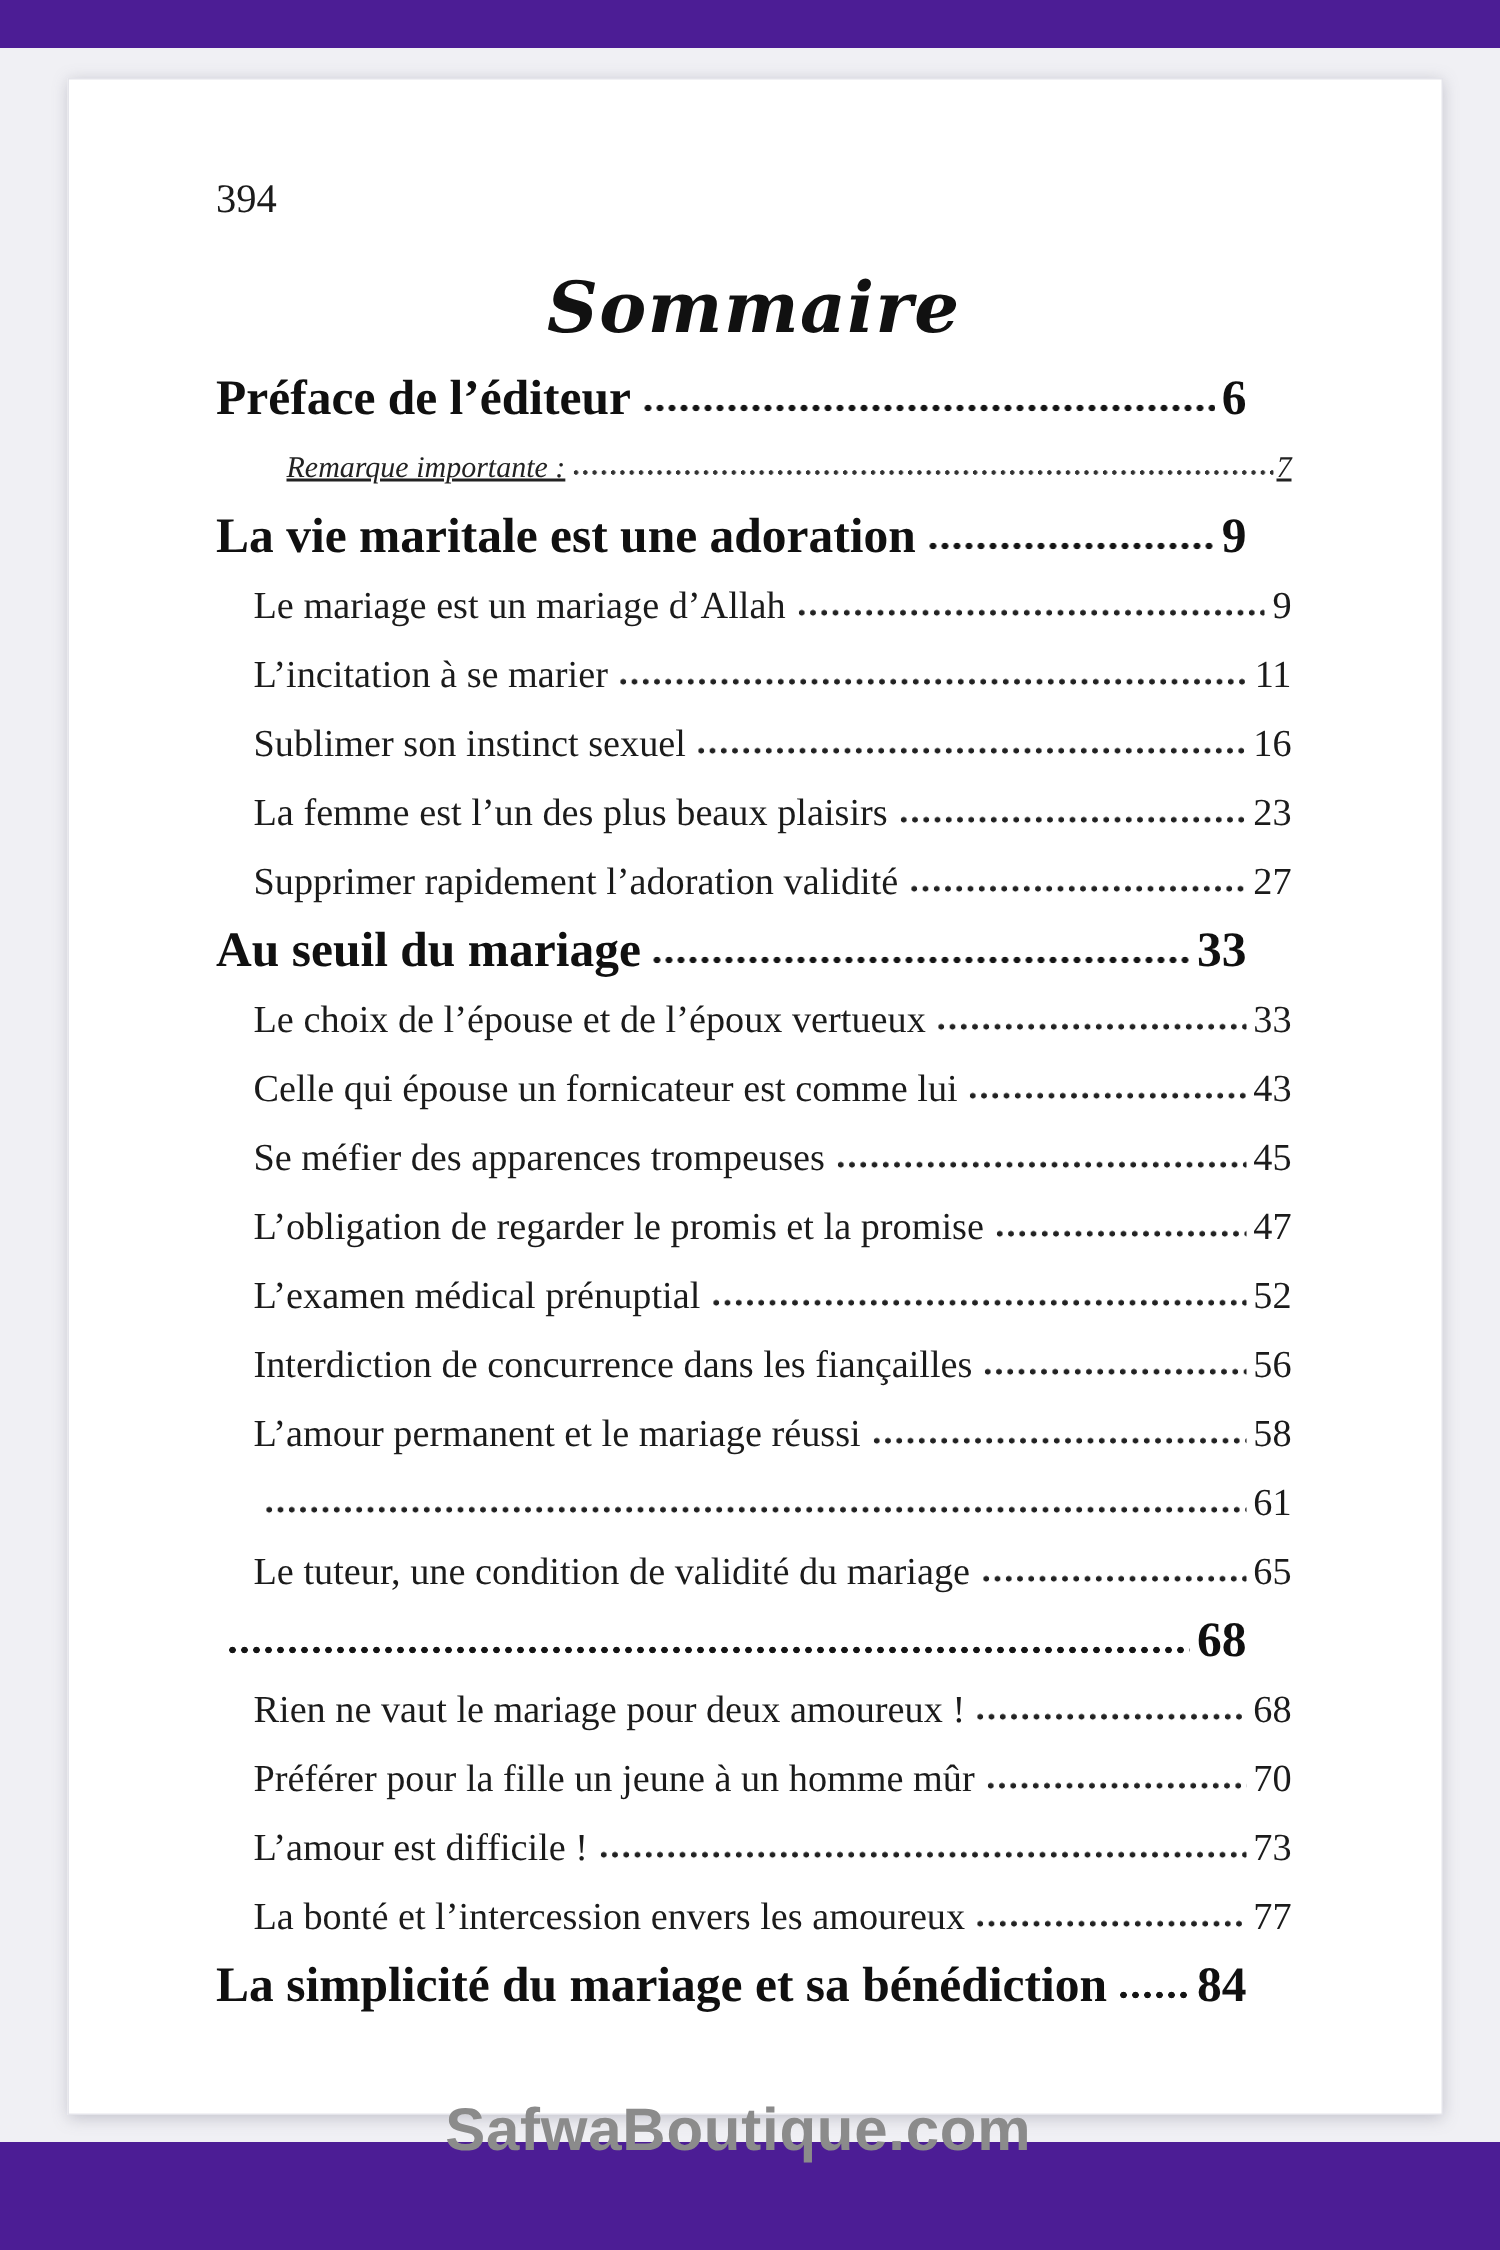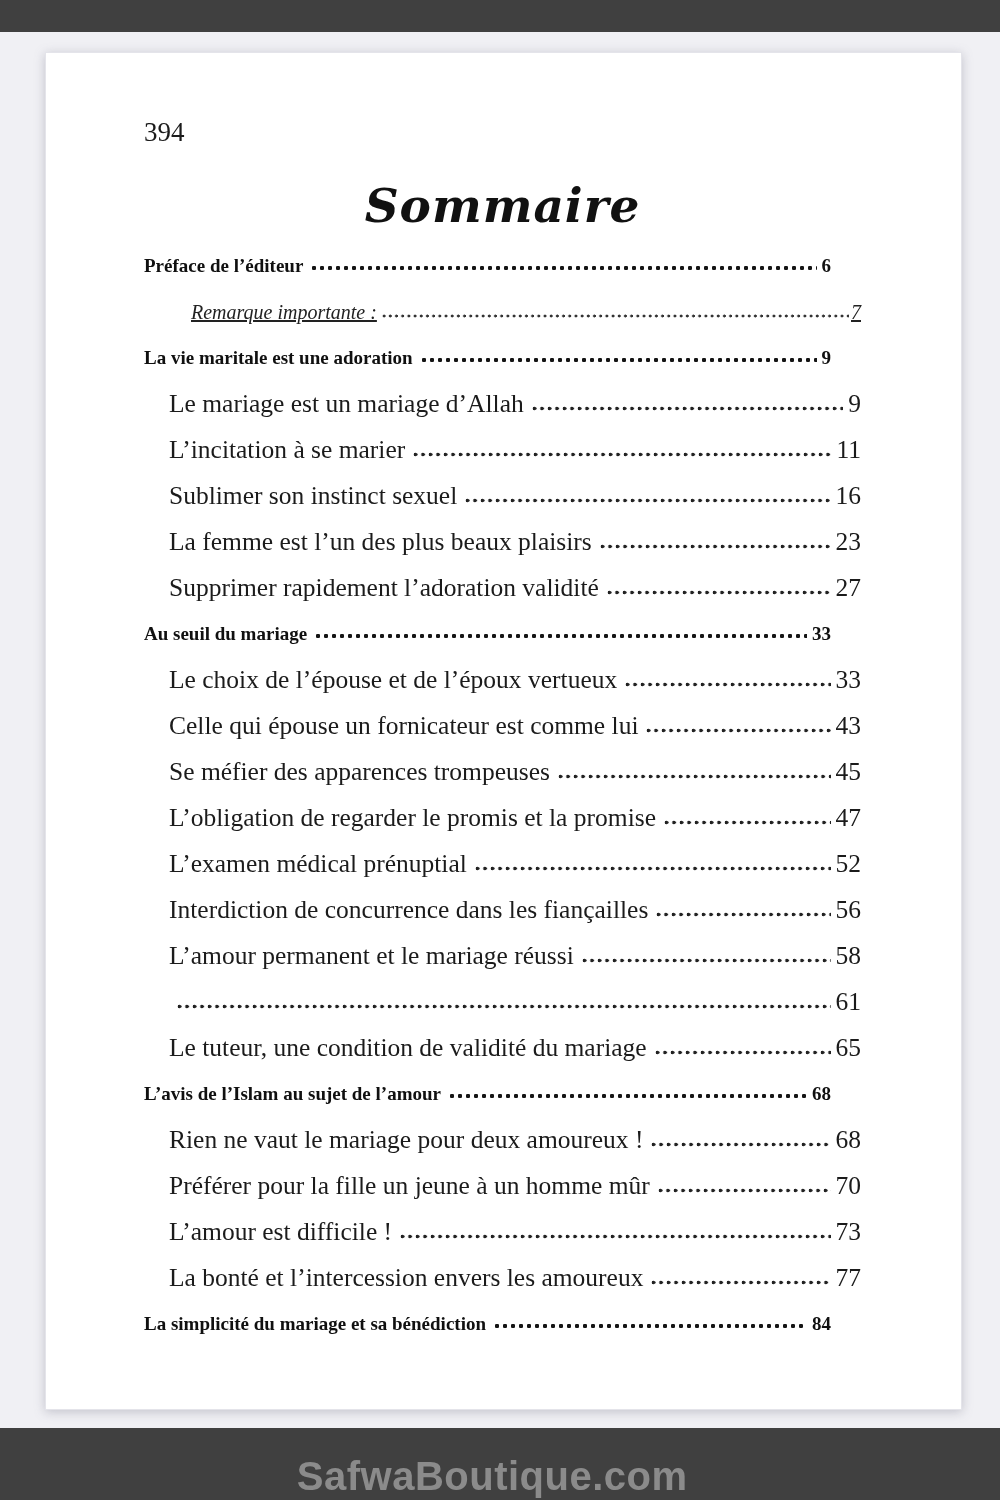--- a/index.html
+++ b/index.html
@@ -1,21 +1,21 @@
 <!DOCTYPE html>
 <html><head>
 <meta charset="utf-8">
 <style>
   html, body { margin: 0; padding: 0; }
   body {
     width: 1000px; height: 1500px; overflow: hidden;
     background: #ffffff;
     font-family: "Liberation Serif", "DejaVu Serif", serif;
   }
-  .stage { position: relative; width: 1000px; height: 1500px; background: #404040; }
+  .stage { position: relative; width: 1000px; height: 1500px; background: #4c1d95; }
 
   .panel {
     position: absolute; left: 0; right: 0; top: 32px; height: 1396px;
     background: #f0f0f4;
   }
 
   .card {
     position: absolute; left: 45px; top: 52px; width: 917px; height: 1358px;
     background: #ffffff;
     border: 1px solid #e4e4ea;
@@ -55,21 +55,21 @@
   .leader {
     flex: 1 1 auto;
     height: 7px;
     margin: 0 5px 0 8px;
     background-image: radial-gradient(circle at 2.5px 3.5px, #222222 1.7px, rgba(0,0,0,0) 2.1px);
     background-size: 7.5px 7px;
     background-repeat: repeat-x;
     background-position: left bottom;
   }
 
-  .toc-row.main { font-weight: 700; font-size: 19px; color: #101010; padding-right: 30px; }
+  .toc-row.main { font-weight: 700; font-size: 33px; color: #101010; padding-right: 30px; }
   .toc-row.main .leader {
     height: 8px;
     background-image: radial-gradient(circle at 3px 4px, #151515 2px, rgba(0,0,0,0) 2.4px);
     background-size: 8px 8px;
   }
 
   .toc-row.sub { padding-left: 25px; }
 
   .toc-row.note {
     padding-left: 47px;
@@ -80,21 +80,21 @@
   }
   .toc-row.note .leader {
     height: 6px;
     margin-left: 5px; margin-right: 2px;
     background-image: radial-gradient(circle at 2px 3px, #333333 1.3px, rgba(0,0,0,0) 1.7px);
     background-size: 6.2px 6px;
   }
 
   .watermark {
     position: absolute;
-    left: 50%; top: 1454px;
+    left: 50%; top: 1398px;
     transform: translateX(-52%);
     font-family: "Liberation Sans", sans-serif;
     font-weight: 700;
     font-size: 40px;
     color: #8b8b8b;
     letter-spacing: 0.5px;
     z-index: 5;
   }
 </style>
 </head>
@@ -192,21 +192,20 @@
         <div class="toc-row sub">
           <span class="leader"></span>
           <span class="pagenum">61</span>
         </div>
         <div class="toc-row sub">
           <span class="label">Le tuteur, une condition de validité du mariage</span>
           <span class="leader"></span>
           <span class="pagenum">65</span>
         </div>
         <div class="toc-row main">
-          <span class="label">L’avis de l’Islam au sujet de l’amour</span>
           <span class="leader"></span>
           <span class="pagenum">68</span>
         </div>
         <div class="toc-row sub">
           <span class="label">Rien ne vaut le mariage pour deux amoureux !</span>
           <span class="leader"></span>
           <span class="pagenum">68</span>
         </div>
         <div class="toc-row sub">
           <span class="label">Préférer pour la fille un jeune à un homme mûr</span>

